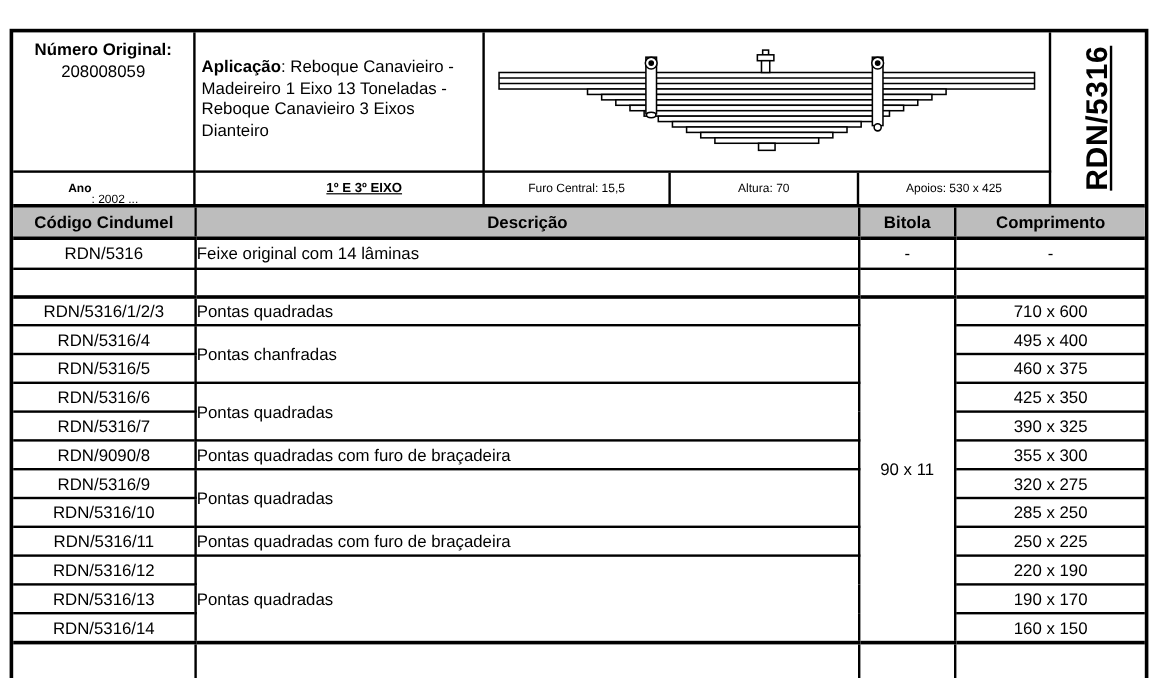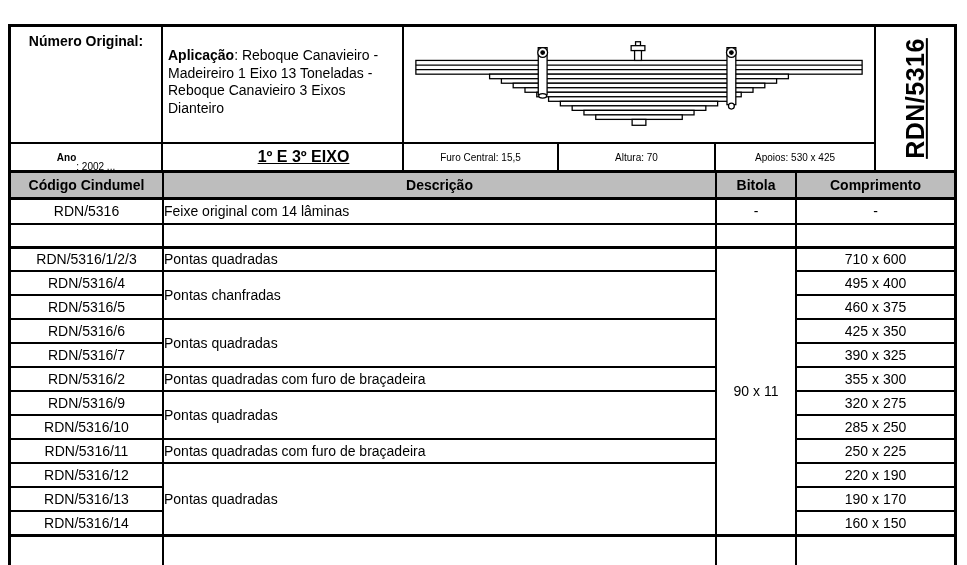--- a/index.html
+++ b/index.html
@@ -57,21 +57,21 @@
     font-size: 25px;
     letter-spacing: 0.5px;
     text-decoration: underline;
     white-space: nowrap;
   }
   .hrow2 {
     display: flex; align-items: center; justify-content: center;
     font-size: 10px;
   }
   .cell-ano    { grid-column: 1; grid-row: 2; }
-  .cell-eixo   { grid-column: 2; grid-row: 2; font-weight: bold; text-decoration: underline; font-size: 16px; padding-left: 42px; }
+  .cell-eixo   { grid-column: 2; grid-row: 2; font-weight: bold; text-decoration: underline; font-size: 11px; padding-left: 42px; }
   .cell-furo   { grid-column: 3; grid-row: 2; }
   .cell-altura { grid-column: 4; grid-row: 2; }
   .cell-apoios { grid-column: 5; grid-row: 2; }
   .cell-ano .lbl { font-weight: bold; }
   .cell-ano .val { font-weight: normal; white-space: pre; margin-top: 18px; }
 
   
   table.parts {
     width: 100%;
     height: 394px;
@@ -107,20 +107,21 @@
 </style>
 </head>
 <body>
 
 <div class="sheet">
 
   <div class="header-grid">
 
     <div class="hcell cell-numero">
       <div class="lbl">Número Original:</div>
+      <div class="val">208008059</div>
     </div>
 
     <div class="hcell cell-aplicacao">
       <span class="lbl">Aplicação</span><span>: Reboque Canavieiro - Madeireiro 1 Eixo 13 Toneladas - Reboque Canavieiro 3 Eixos Dianteiro</span>
     </div>
 
     <div class="hcell cell-drawing">
       <svg viewBox="0 0 470 117" preserveAspectRatio="xMidYMid meet" stroke="#000" stroke-width="1.3" fill="#fff">
 
         <rect x="8" y="34" width="454" height="14"></rect>
@@ -217,21 +218,21 @@
       <tr class="row-part">
         <td class="codigo-cell">RDN/5316/6</td>
         <td class="desc-cell" rowspan="2">Pontas quadradas</td>
         <td class="comp-cell">425 x 350</td>
       </tr>
       <tr class="row-part">
         <td class="codigo-cell">RDN/5316/7</td>
         <td class="comp-cell">390 x 325</td>
       </tr>
       <tr class="row-part">
-        <td class="codigo-cell">RDN/5316/2</td>
+        <td class="codigo-cell">RDN/9090/8</td>
         <td class="desc-cell">Pontas quadradas com furo de braçadeira</td>
         <td class="comp-cell">355 x 300</td>
       </tr>
       <tr class="row-part">
         <td class="codigo-cell">RDN/5316/9</td>
         <td class="desc-cell" rowspan="2">Pontas quadradas</td>
         <td class="comp-cell">320 x 275</td>
       </tr>
       <tr class="row-part">
         <td class="codigo-cell">RDN/5316/10</td>

